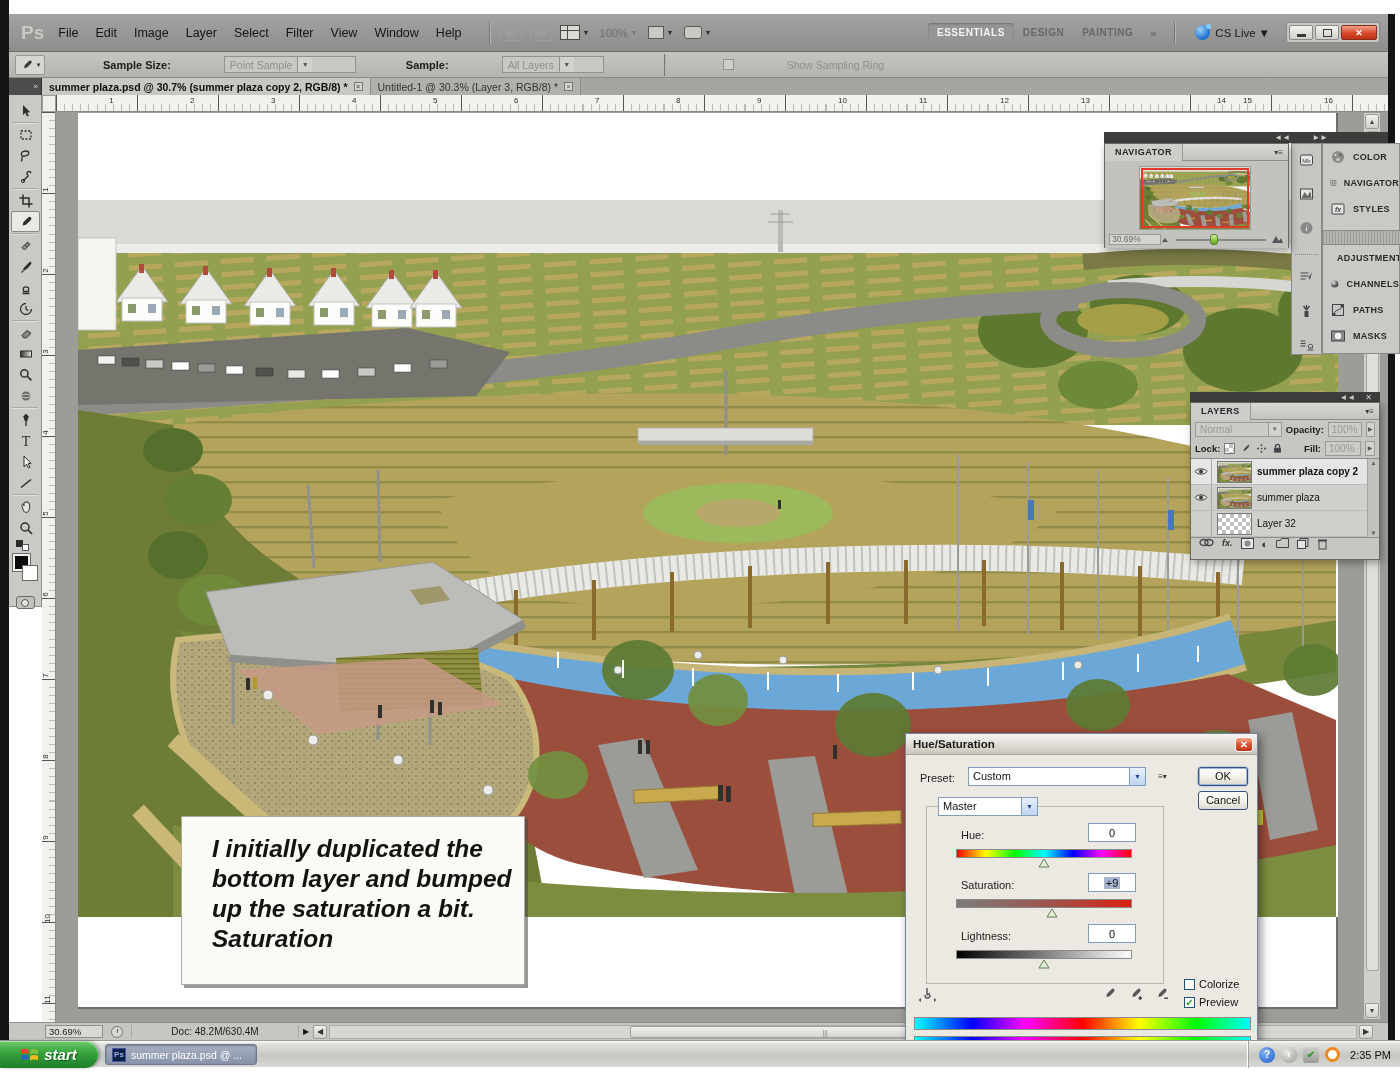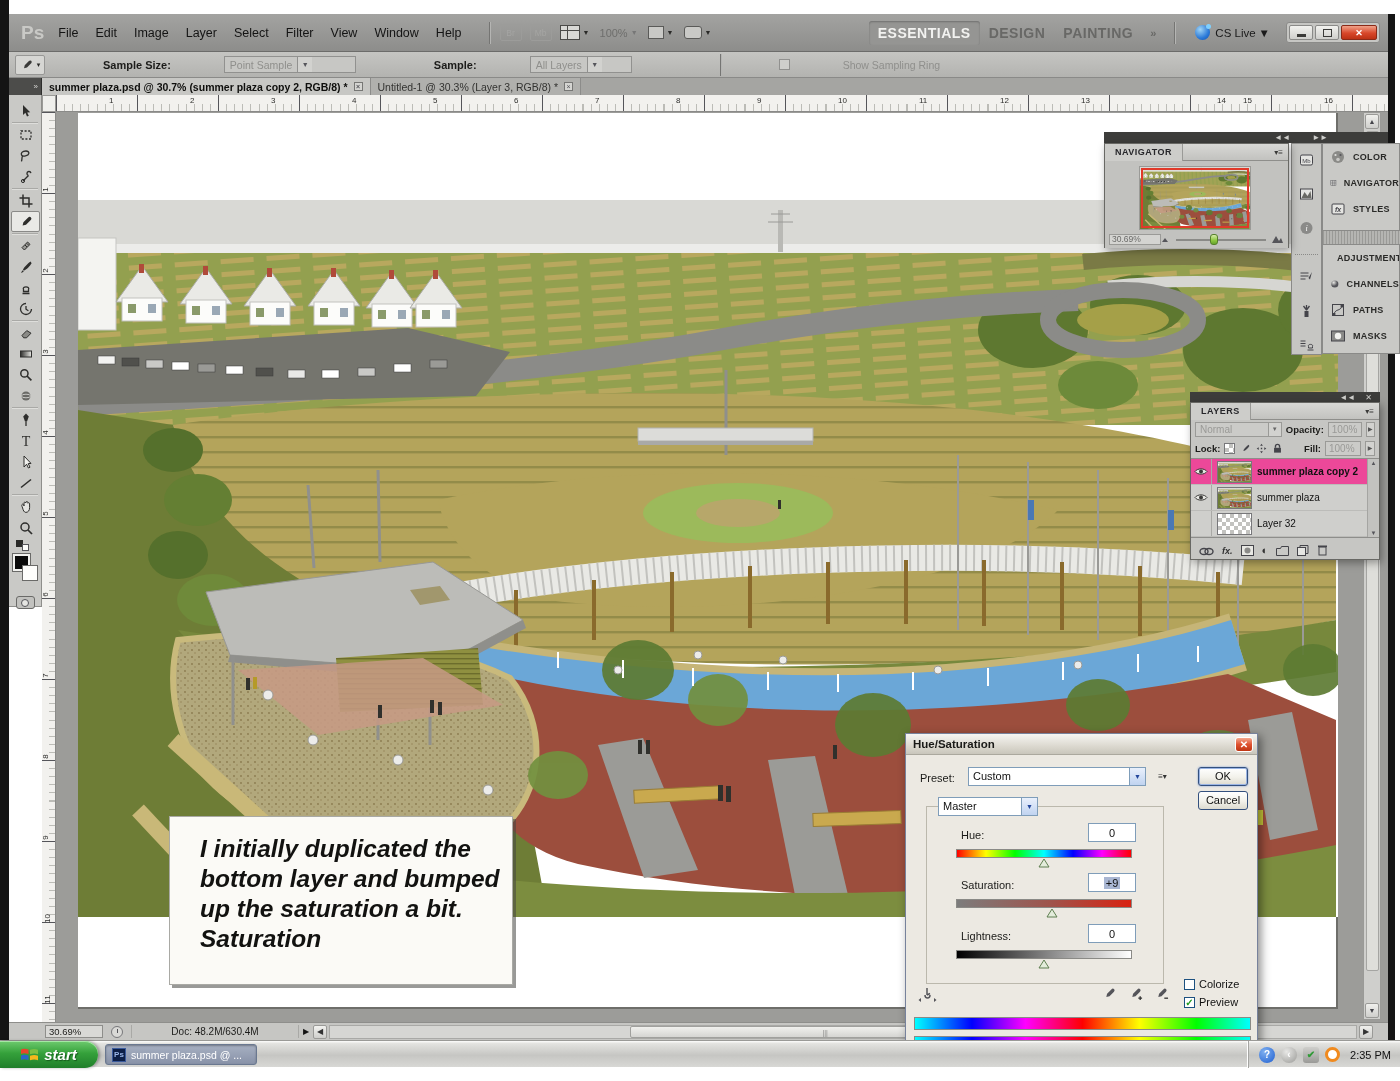--- a/index.html
+++ b/index.html
@@ -22,21 +22,21 @@
   font-size:8.5px; color:#a5a5a3; display:flex; align-items:center; justify-content:center; margin-right:8px; }
 .bar-ico { display:inline-flex; align-items:center; margin-right:10px; }
 .ico-arrange { width:20px; height:15px; border:1px solid #4a4a48; background:#d9d9d6; position:relative; }
 .ico-arrange::before { content:""; position:absolute; left:6px; top:0; bottom:0; width:1px; background:#4a4a48; }
 .ico-arrange::after { content:""; position:absolute; left:0px; right:0; top:4px; height:1px; background:#4a4a48; }
 .caret { font-size:7px; color:#2a2a28; margin-left:3px; }
 .zoom-dim { font-size:11px; color:#6e6e6c; }
 .ico-extras { width:16px; height:13px; border:1px solid #5a5a58; background:#c9c9c6; }
 .ico-screenmode { width:18px; height:13px; border:1px solid #5a5a58; border-radius:3px; background:#c9c9c6; }
 .spacer { flex:1; }
-.ws-item { font-size:14px; font-weight:bold; letter-spacing:.5px; color:#686866; padding:4px 9px; }
+.ws-item { font-size:10px; font-weight:bold; letter-spacing:.5px; color:#686866; padding:4px 9px; }
 .ws-item.active { background:#959593; border-radius:3px; color:#f2f2f0; box-shadow:inset 0 1px 2px rgba(0,0,0,.25); }
 .ws-more { font-size:11px; color:#686866; padding:0 8px; font-weight:bold; }
 .cslive { display:flex; align-items:center; margin:0 10px; }
 .cs-orb { width:15px; height:15px; border-radius:50%; background:radial-gradient(circle at 35% 30%,#9fd4f5,#2a79d8 60%,#0f4fae); margin-right:5px; position:relative; }
 .cs-orb::after { content:""; position:absolute; right:-1px; top:-1px; width:5px; height:5px; border-radius:50%; background:#7fd0ff; }
 .cslive span { font-size:11.5px; color:#1a1a1a; }
 .winbtns { display:flex; gap:2px; background:#c6c6c3; border:1px solid #8a8a88; border-radius:3px; padding:2px; margin-left:6px; }
 .winbtn { width:24px; height:15px; border:1px solid #8a8a88; border-radius:2px;
   background:linear-gradient(#f2f2ef,#cfcfcc); display:flex; align-items:center; justify-content:center;
   font-size:9px; color:#3a3a38; }
@@ -45,21 +45,21 @@
 .glyph-restore { width:9px; height:8px; border:1.5px solid #3a3a38; }
 
 
 .optionsbar { position:absolute; left:9px; top:52px; width:1379px; height:26px;
   background:linear-gradient(#c5c5c2,#b3b3b0); border-bottom:1px solid #8a8a88;
   display:flex; align-items:center; padding:0 6px;gap:48px; }
 .tool-chip { width:30px; height:20px; background:#d6d6d3; border:1px solid #979795; border-radius:2px;
   display:flex; align-items:center; justify-content:center; margin-right:10px; }
 .opt-label { font-size:11px; font-weight:bold; color:#1c1c1a; margin-right:5px; }
 .aps-combo { height:17px; border:1px solid #91918f; background:linear-gradient(#cecec b,#c2c2bf);
-  background:#c7c7c4; color:#8f8f8c; font-size:10.5px; display:flex; align-items:center; margin-right:30px; }
+  background:#c7c7c4; color:#8f8f8c; font-size:10.5px; display:flex; align-items:center; margin-right:2px; }
 .aps-combo .val { padding:0 5px; }
 .aps-combo .dropbox { width:15px; align-self:stretch; border-left:1px solid #91918f;
   background:#d2d2cf; display:flex; align-items:center; justify-content:center; font-size:7px; color:#55555a; }
 .opt-check { width:11px; height:11px; border:1px solid #91918f; background:#cfcfcc; margin-right:5px; }
 .opt-check-label { font-size:10.5px; color:#8f8f8c; }
 
 
 .tabbar { position:absolute; left:9px; top:78px; width:1379px; height:17px; background:#a5a5a2; display:flex; }
 .tool-collapse { width:33px; height:17px; background:#4c4c4a; color:#d5d5d2; font-size:8px;
   display:flex; align-items:center; justify-content:flex-end; padding-right:3px; border-right:1px solid #2e2e2c; }
@@ -158,28 +158,28 @@
 .lp-row { display:flex; align-items:center; padding:2px 4px; gap:4px; }
 .lp-combo { width:94px; height:15px; background:#cbcbc8; border:1px solid #9a9a97; display:flex; font-size:10px; color:#9a9a97; }
 .lp-combo .val { flex:1; padding:0 4px; line-height:13px; }
 .lp-combo .dropbox { width:13px; border-left:1px solid #9a9a97; background:#d2d2cf; font-size:6px; color:#666; text-align:center; line-height:13px; }
 .lp-label { font-size:9.5px; font-weight:bold; color:#1c1c1a; }
 .lp-field { width:36px; height:15px; background:#cbcbc8; border:1px solid #9a9a97; font-size:10px; color:#9a9a97; padding:0 3px; line-height:13px; }
 .lp-spin { width:10px; height:15px; background:#d2d2cf; border:1px solid #9a9a97; font-size:6px; text-align:center; line-height:13px; color:#555; }
 .lock-ico { width:12px; height:12px; display:inline-flex; align-items:center; justify-content:center; }
 .layer-list { background:#cfcfcc; border-top:1px solid #8e8e8b; border-bottom:1px solid #8e8e8b; position:relative; }
 .layer-row { height:26px; display:flex; align-items:center; border-bottom:1px solid #bcbcb9; }
-.layer-row.selected { background:#ec4899; }
+.layer-row.selected { background:#e5e5e5; }
 .eye-cell { width:21px; align-self:stretch; border-right:1px solid #a9a9a6; display:flex; align-items:center; justify-content:center; }
 .layer-thumb { width:35px; height:22px; border:1px solid #77777a; margin:0 5px; background:#fff; overflow:hidden; }
 .layer-name { font-size:10px; color:#111; }
 .layer-row.selected .layer-name { font-weight:bold; }
 .checker { background-image:linear-gradient(45deg,#c2c2bf 25%,transparent 25%,transparent 75%,#c2c2bf 75%),linear-gradient(45deg,#c2c2bf 25%,transparent 25%,transparent 75%,#c2c2bf 75%); background-size:8px 8px; background-position:0 0,4px 4px; background-color:#fff; }
 .llist-scroll { position:absolute; right:0; top:0; bottom:0; width:12px; background:#c2c2bf; border-left:1px solid #a5a5a2; font-size:6px; color:#55555a; display:flex; flex-direction:column; justify-content:space-between; align-items:center; padding:1px 0; }
-.lp-footer { height:18px; display:flex; align-items:flex-end; gap:8px; padding:0 8px; }
+.lp-footer { height:18px; display:flex; align-items:flex-start; gap:8px; padding:0 8px; }
 
 
 .dialog { position:absolute; left:905px; top:733px; width:353px; height:315px; background:#ece9e2;
   border:1px solid #77829c; box-shadow:3px 3px 9px rgba(0,0,0,.45); z-index:40; }
 .dlg-title { height:21px; background:linear-gradient(#f6f5f2,#dcd9d0 60%,#c9c6bc); border-bottom:1px solid #aba89e;
   display:flex; align-items:center; padding:0 4px 0 7px; }
 .dlg-title .txt { font-size:11.5px; font-weight:bold; color:#1a1a18; flex:1; }
 .dlg-close { width:18px; height:15px; border:1px solid #fff; border-radius:3px;
   background:linear-gradient(#f4a78e,#df5230 50%,#bf3512); color:#fff; font-size:10px; font-weight:bold;
   text-align:center; line-height:13px; }
@@ -197,21 +197,21 @@
 .hs-field { position:absolute; width:48px; height:19px; background:#fff; border:1px solid #7f9db9; font-size:11px; color:#111;
   display:flex; align-items:center; justify-content:center; }
 .hs-field .selhl { background:#a9b6d2; padding:0 2px; }
 .gradbar { position:absolute; width:176px; height:9px; border:1px solid #8a8a86; }
 .tri { position:absolute; width:12px; height:9px; }
 .dlg-check { position:absolute; display:flex; align-items:center; gap:4px; font-size:11px; color:#111; }
 .cbox { width:11px; height:11px; background:#fff; border:1px solid #1c5180; font-size:10px; line-height:10px; text-align:center; color:#1f9a1f; font-weight:bold; }
 .bigstrip { position:absolute; left:8px; width:337px; height:13px; border:1px solid #8a8a86; }
 
 
-.annotation { position:absolute; left:169px; top:816px; width:344px; height:169px; background:#fbfaf6;
+.annotation { position:absolute; left:181px; top:816px; width:344px; height:169px; background:#fbfaf6;
   border:1px solid #a9a9a4; box-shadow:3px 3px 0 rgba(70,70,66,.55); z-index:30; padding:17px 0 0 30px; }
 .annotation div { font-size:24.5px; line-height:30px; font-weight:bold; font-style:italic; color:#121210; }
 
 
 .taskbar { position:absolute; left:0; top:1040px; width:1400px; height:27px;
   background:linear-gradient(#fdfdfc,#e3e3e0 10%,#c6c6c3 55%,#d8d8d5); border-top:1px solid #9a9a97; z-index:60; }
 .startbtn { position:absolute; left:0; top:0; width:98px; height:27px; border-radius:0 13px 13px 0;
   background:linear-gradient(#6ecb6e,#35a13b 45%,#1f7e2a); box-shadow:inset 0 1px 0 #a5e8a5, 2px 0 3px rgba(0,0,0,.3);
   display:flex; align-items:center; justify-content:center; gap:6px; }
 .startbtn .txt { color:#fff; font-size:15px; font-weight:bold; font-style:italic; text-shadow:1px 1px 1px #155a1c; }

